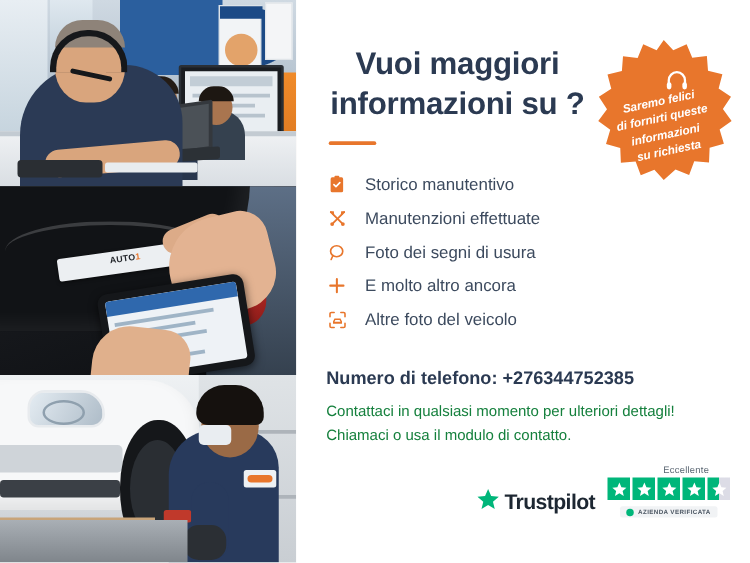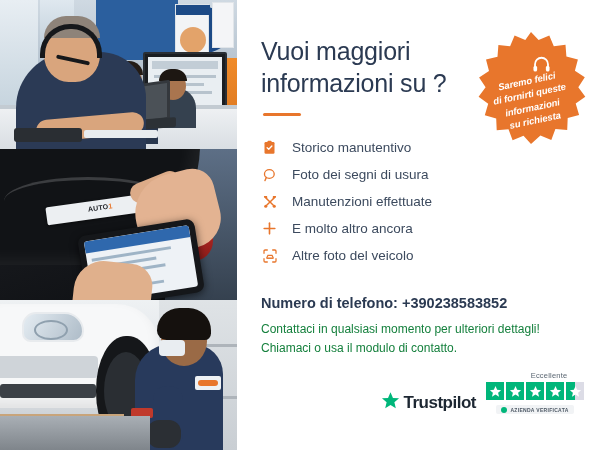--- a/index.html
+++ b/index.html
@@ -95,21 +95,21 @@
   .p3 .mask { position:absolute; right:52px; top:40px; width:26px; height:16px; background:#e9edf1; border-radius:4px;}
   .p3 .marm { position:absolute; right:54px; top:86px; width:30px; height:62px; background:#283a5c; border-radius:14px;}
   .p3 .glove { position:absolute; right:56px; top:120px; width:34px; height:28px; background:#2b2f34; border-radius:12px;}
   .p3 .badge { position:absolute; right:16px; top:76px; width:26px; height:14px; background:#eef1f4; border-radius:2px;}
   .p3 .badge:after{content:"";position:absolute;left:3px;top:4px;width:20px;height:6px;background:#e8762c;border-radius:3px;}
   .p3 .tool { position:absolute; right:84px; top:108px; width:22px; height:10px; background:#c0392b; border-radius:2px;}
 
   
   .content { position: relative; flex: 1; height: 450px; background:#fff; padding: 36px 22px 0 24px; }
 
-  .headline { font-size: 25px; line-height: 1.26; font-weight: normal; color:#2b3a52; letter-spacing:-.2px; max-width: 210px; }
+  .headline { font-size: 25px; line-height: 1.26; font-weight: bold; color:#2b3a52; letter-spacing:-.2px; max-width: 210px; text-align: center; }
   .rule { width: 38px; height: 3px; background:#e8762c; margin: 14px 0 14px 2px; border-radius:2px; }
 
   .list { list-style:none; margin-top: 18px; }
   .list li { display:flex; align-items:center; gap: 14px; height: 27px; }
   .li-ico { width: 17px; height: 17px; flex: none; display:flex; align-items:center; justify-content:center; color:#e8762c; }
   .li-txt { font-size: 13.5px; color:#3c4a5e; }
 
   .phone { margin-top: 26px; font-size: 14.5px; font-weight: bold; color:#2b3a52; }
   .sub { margin-top: 9px; font-size: 12px; line-height: 1.55; color:#15803d; }
   .sub span { display:block; }
@@ -239,44 +239,44 @@
             <rect x="4" y="3" width="16" height="19" rx="2"></rect>
             <rect x="9" y="1" width="6" height="3.5" rx="1" fill="#e8762c"></rect>
             <path d="M8.2 12.3l2.6 2.6 5-5.2" stroke="#ffffff" stroke-width="2.1" fill="none" stroke-linecap="round" stroke-linejoin="round"></path>
           </svg>
         </span>
         <span class="li-txt">Storico manutentivo</span>
       </li>
 
       <li>
         <span class="li-ico">
-          <svg width="16" height="16" viewBox="0 0 24 24" fill="none" stroke="#e8762c" stroke-width="2" stroke-linecap="round">
-            <ellipse cx="11" cy="10.5" rx="7.3" ry="6.6"></ellipse>
-            <path d="M6.6 15.6L4.4 20.4"></path>
-          </svg>
-        </span>
-        <span class="li-txt">Foto dei segni di usura</span>
-      </li>
-
-      <li>
-        <span class="li-ico">
           <svg width="16" height="16" viewBox="0 0 24 24" fill="none" stroke="#e8762c" stroke-width="2.2" stroke-linecap="round">
             <path d="M4 4l13 13"></path>
               <path d="M4 4l2.6 0 .3 2.6"></path>
             <path d="M20 4L7 17"></path>
               <path d="M20 4l-2.6 0-.3 2.6"></path>
             <circle cx="18.4" cy="18.4" r="2.3" fill="#e8762c" stroke="none"></circle>
             <circle cx="5.6" cy="18.4" r="2.3" fill="#e8762c" stroke="none"></circle>
           </svg>
         </span>
         <span class="li-txt">Manutenzioni effettuate</span>
       </li>
 
       <li>
         <span class="li-ico">
+          <svg width="16" height="16" viewBox="0 0 24 24" fill="none" stroke="#e8762c" stroke-width="2" stroke-linecap="round">
+            <ellipse cx="11" cy="10.5" rx="7.3" ry="6.6"></ellipse>
+            <path d="M6.6 15.6L4.4 20.4"></path>
+          </svg>
+        </span>
+        <span class="li-txt">Foto dei segni di usura</span>
+      </li>
+
+      <li>
+        <span class="li-ico">
           <svg width="17" height="17" viewBox="0 0 24 24" stroke="#e8762c" stroke-width="2.3" stroke-linecap="round">
             <path d="M12 4.5v15"></path>
               <path d="M4.5 12h15"></path>
           </svg>
         </span>
         <span class="li-txt">E molto altro ancora</span>
       </li>
 
       <li>
         <span class="li-ico">
@@ -287,21 +287,21 @@
             <path d="M21 16v3.4A1.6 1.6 0 0119.4 21H16"></path>
             <path d="M6.6 14.2h10.8v2.2H6.6z" fill="#e8762c" stroke="none"></path>
             <path d="M7.4 14.2l1.5-3.1h6.2l1.5 3.1" stroke-width="1.8"></path>
           </svg>
         </span>
         <span class="li-txt">Altre foto del veicolo</span>
       </li>
 
     </ul>
 
-    <div class="phone">Numero di telefono: +390238583852</div>
+    <div class="phone">Numero di telefono: +276344752385</div>
     <div class="sub">
       <span>Contattaci in qualsiasi momento per ulteriori dettagli!</span>
       <span>Chiamaci o usa il modulo di contatto.</span>
     </div>
 
     <div class="burst">
       <svg viewBox="0 0 116 116">
         <path fill="#e8762c" d="M58 2l7.6 8.1L76.3 5.4l4.5 10.8 11.7-1.4.9 11.8 11.5 2.8-3 11.4 9.9 6.5-6.5 9.9 7 9.5-9.6 6.9 3.4 11.3-11.4 3.2-.5 11.8-11.8-1 -4.1 11-10.9-4.4L58 114l-7.5-8.2-10.9 4.4-4.1-11-11.8 1-.5-11.8-11.4-3.2L15.2 73.7 5.6 66.8l7-9.5L6.1 47.4 16 40.9l-3-11.4 11.5-2.8.9-11.8 11.7 1.4L41.6 5.4 52.3 10.1z"></path>
       </svg>
       <span class="headset">

